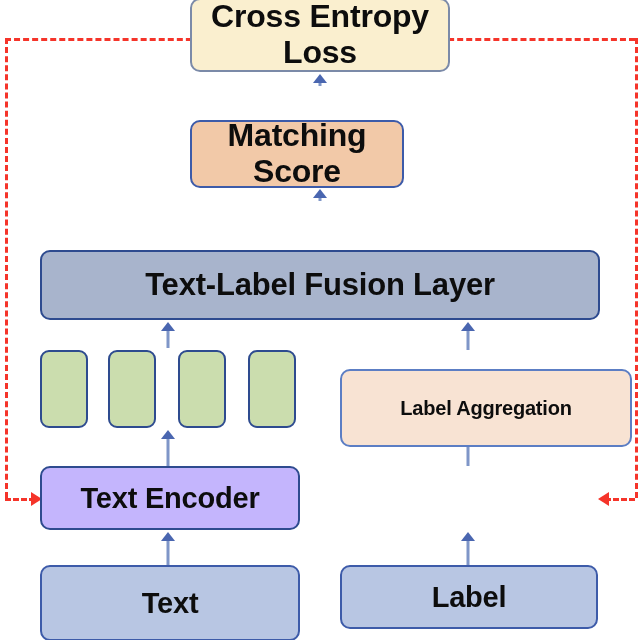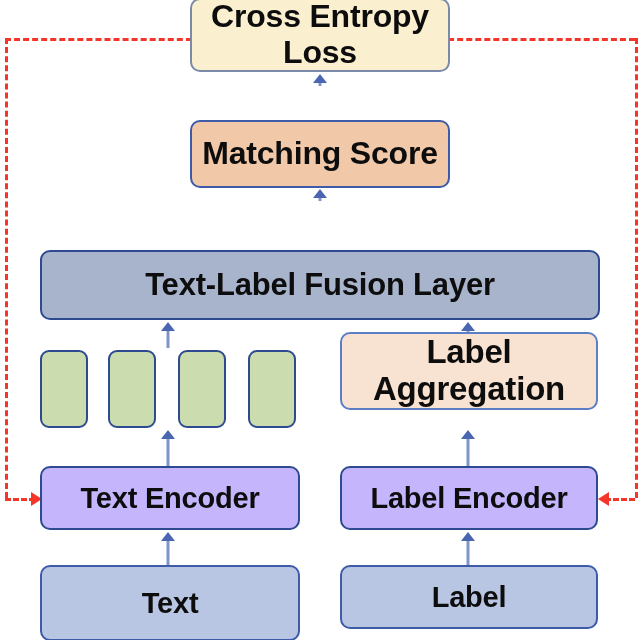--- a/index.html
+++ b/index.html
@@ -40,23 +40,23 @@
   
   .fill-cream   { background: #faefcf; border-color: #7b8aa8; }
   .fill-peach   { background: #f2c9a8; border-color: #3d5ba9; }
   .fill-peachlt { background: #f8e3d3; border-color: #5c7ec4; }
   .fill-bluegry { background: #a8b4cc; border-color: #2e4b8f; }
   .fill-green   { background: #c4b5fd; border-color: #2e4b8f; }
   .fill-blue    { background: #b8c6e3; border-color: #3d5ba9; }
 
   
   #node-loss      { left:190px; top:-2px;   width:260px; height:74px;  font-size:32px; }
-  #node-score     { left:190px; top:120px;  width:260px; height:68px;  font-size:32px; }
+  #node-score     { left:190px; top:120px;  width:214px; height:68px;  font-size:32px; }
   #node-fusion    { left: 40px; top:250px;  width:560px; height:70px;  font-size:31px;border-radius:10px; }
-  #node-aggregate { left:340px; top:332px;  width:258px; height:78px;  font-size:33px; }
+  #node-aggregate { left:340px; top:369px;  width:292px; height:78px;  font-size:20px; }
   #node-textenc   { left: 40px; top:466px;  width:260px; height:64px;  font-size:29px; }
   #node-labelenc  { left:340px; top:466px;  width:258px; height:64px;  font-size:29px; }
   #node-text      { left: 40px; top:565px;  width:260px; height:76px;  font-size:29px;text-align:right; }
   #node-label     { left:340px; top:565px;  width:258px; height:64px;  font-size:29px; }
 
   
   .token {
     position: absolute;
     top: 350px;
     width: 48px;
@@ -192,19 +192,18 @@
 
   <div class="token" id="token-0"></div>
   <div class="token" id="token-1"></div>
   <div class="token" id="token-2"></div>
   <div class="token" id="token-3"></div>
 
   <div class="node fill-peachlt" id="node-aggregate">Label Aggregation</div>
 
   <div class="node fill-green" id="node-textenc">Text Encoder</div>
 
-  <div class="node fill-green" id="node-labelenc">Label Encoder</div>
 
   <div class="node fill-blue" id="node-text">Text</div>
 
   <div class="node fill-blue" id="node-label">Label</div>
 
 </div>
 
 </body></html>

